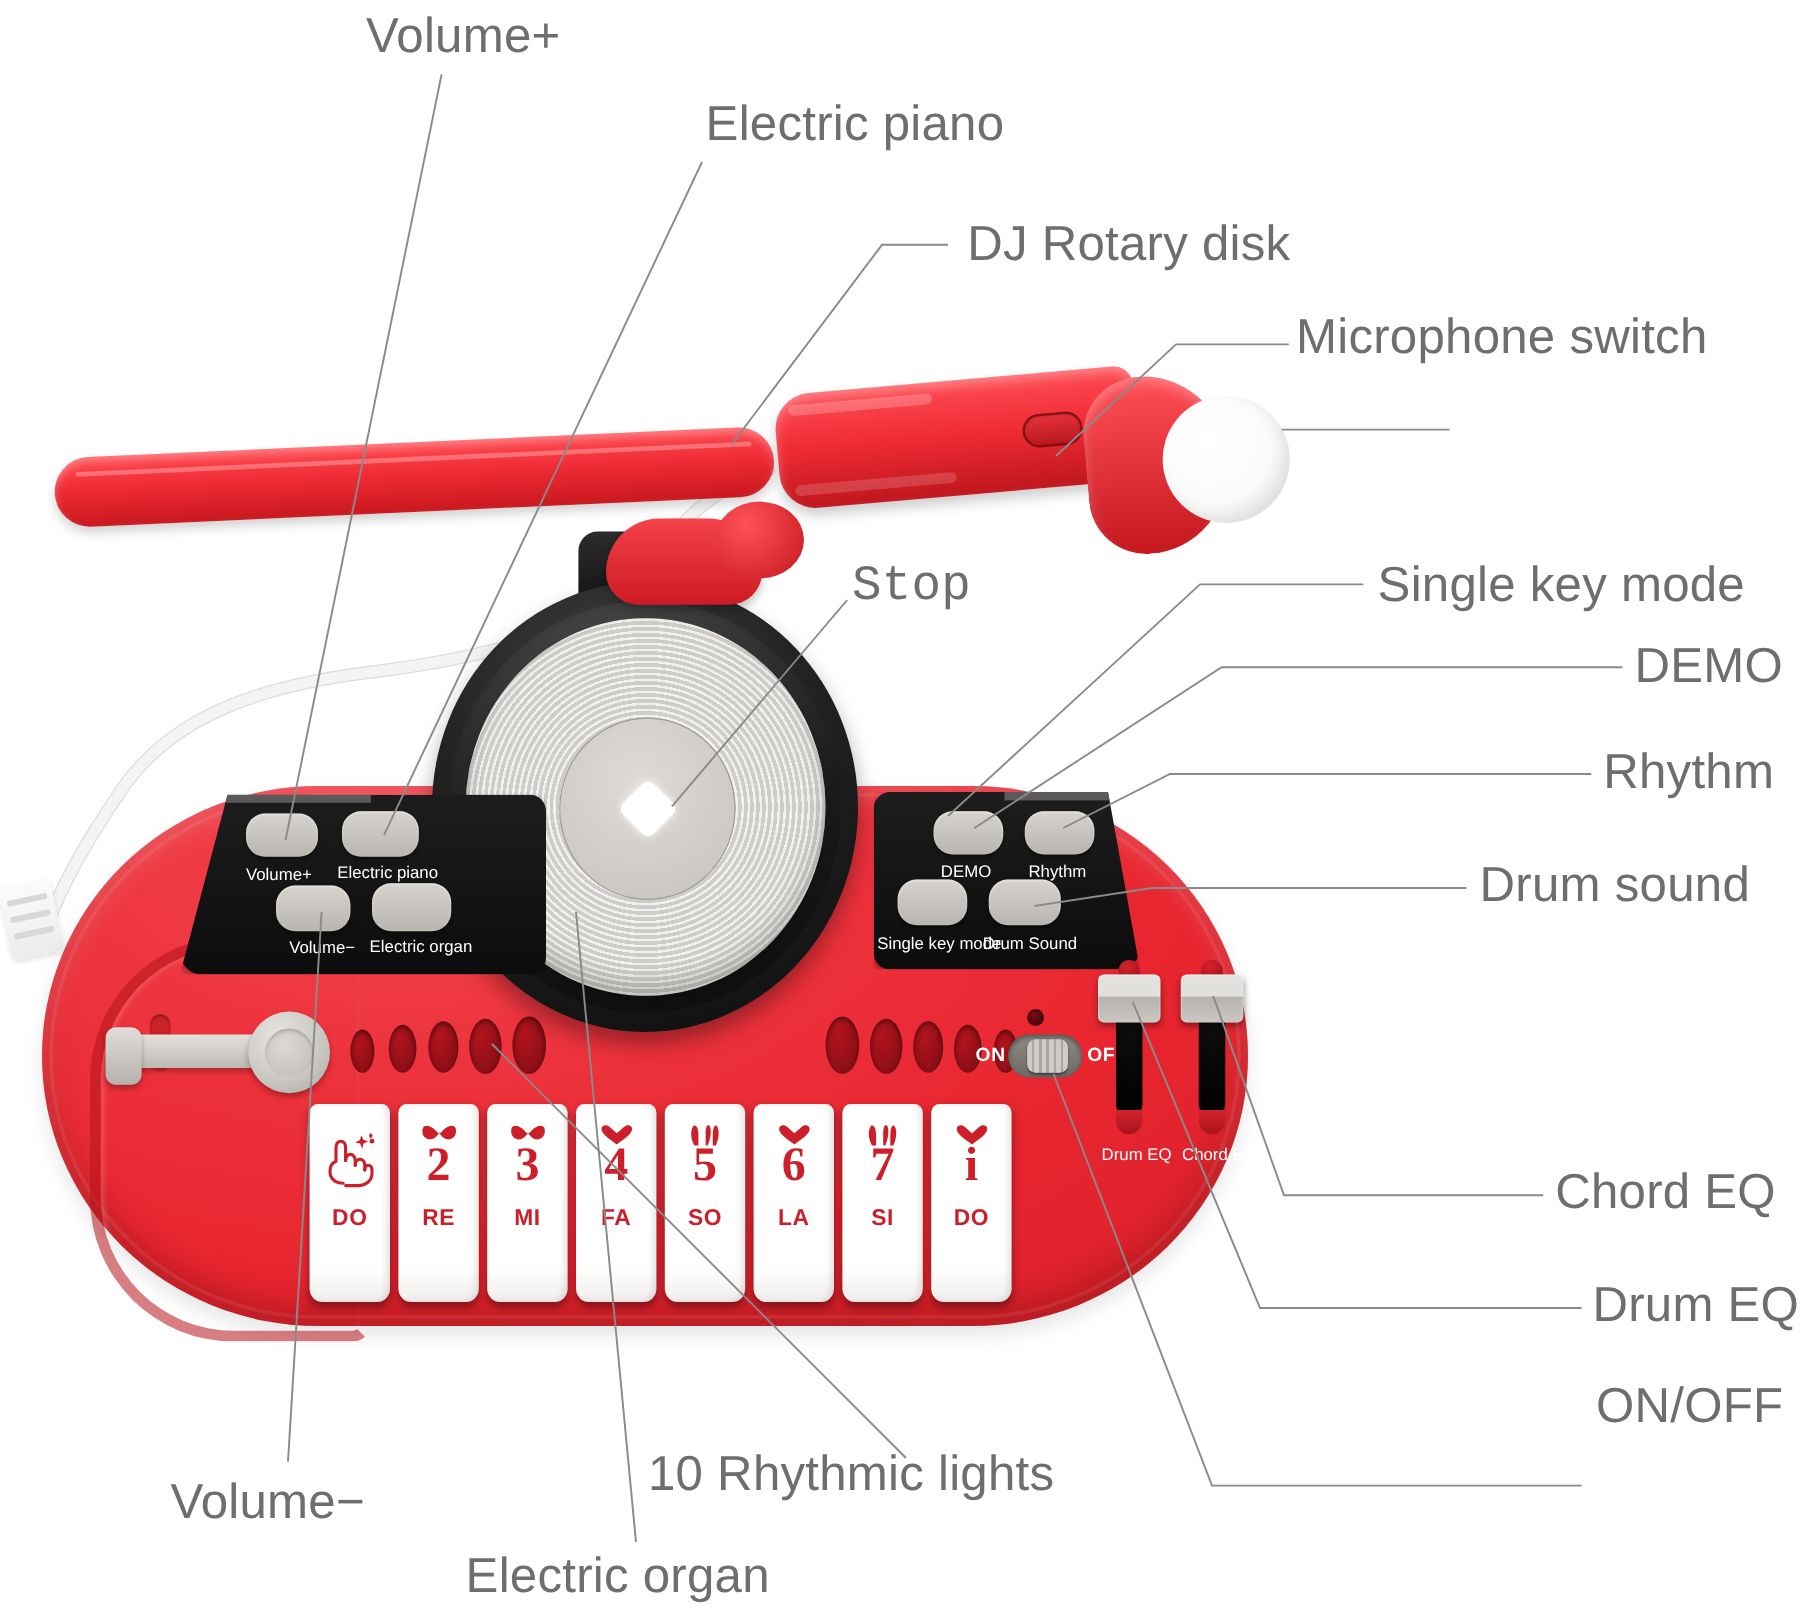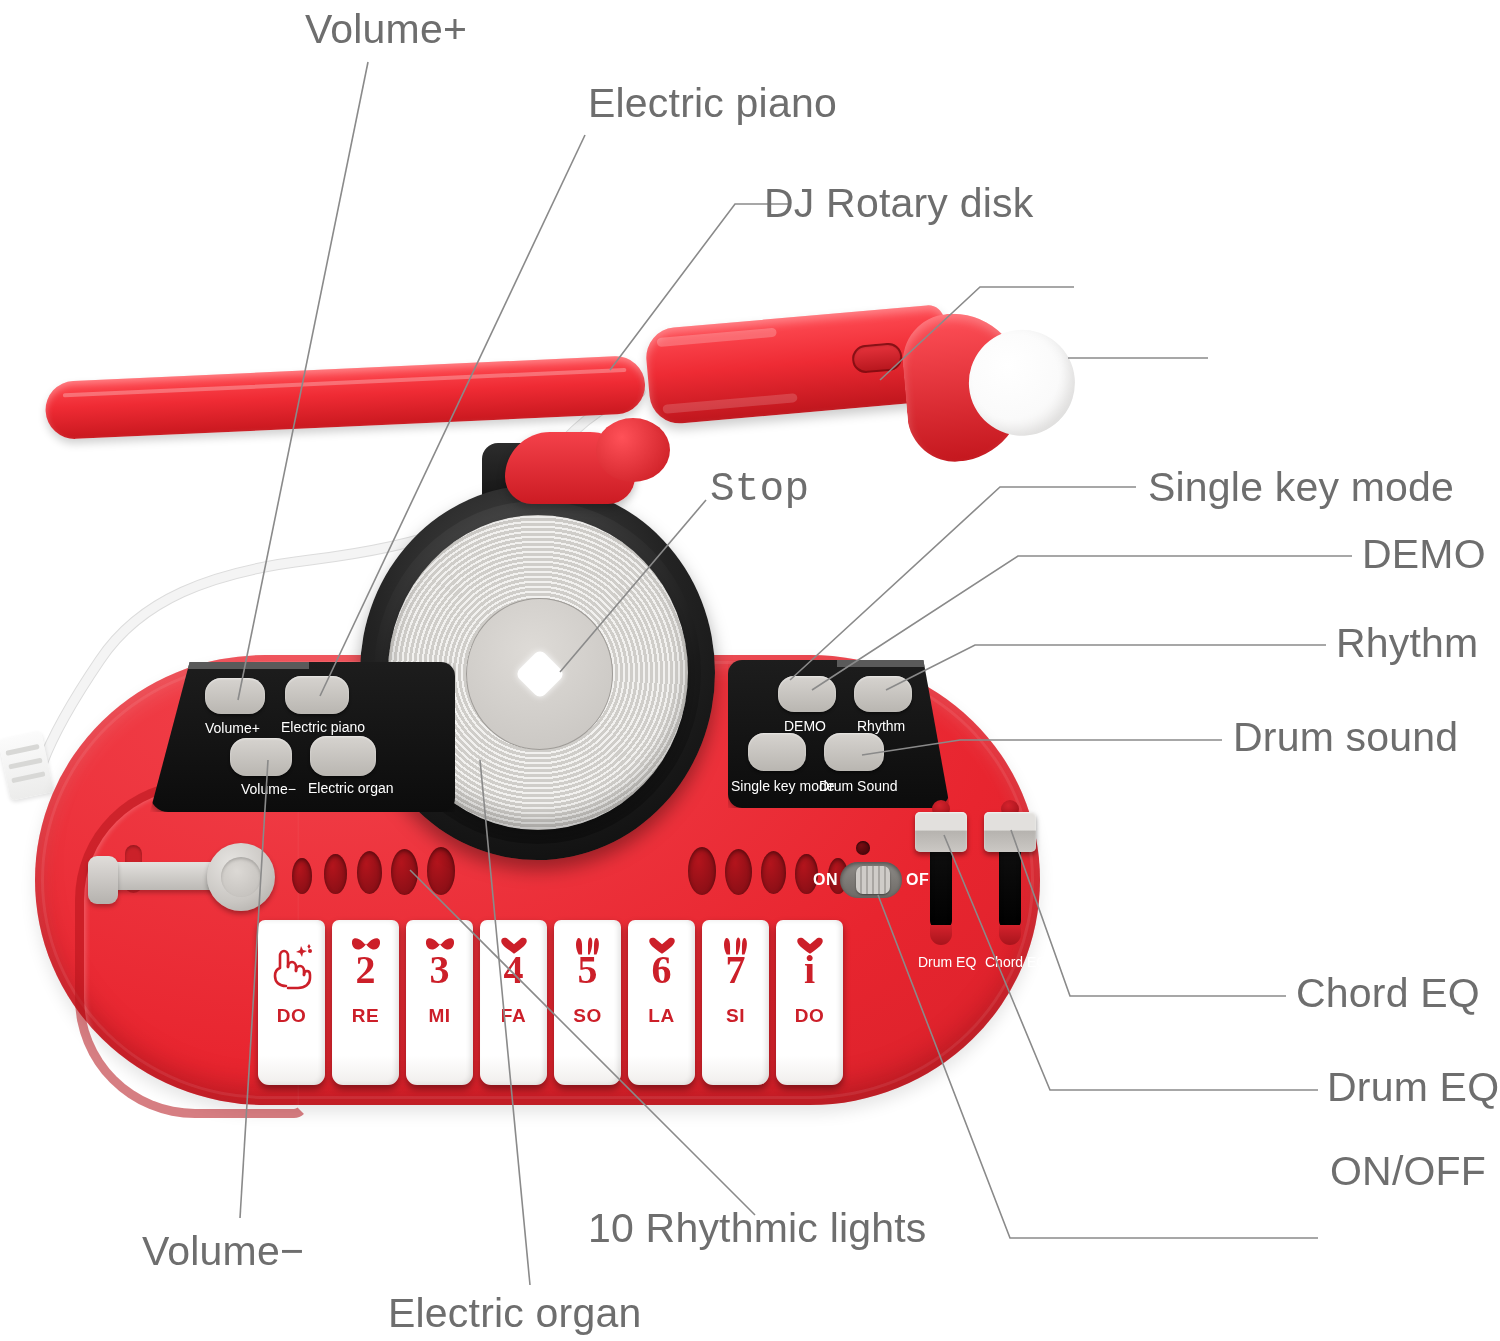--- a/index.html
+++ b/index.html
@@ -506,26 +506,27 @@
 
     <path d="M755,1215 L410,870"></path>
 
     <path d="M530,1285 L480,760"></path>
 
     <path d="M240,1218 L268,760"></path>
   </svg>
 
   <div class="callout lg" style="left:305px;top:6px;">Volume+</div>
   <div class="callout lg" style="left:588px;top:80px;">Electric piano</div>
-  <div class="callout lg" style="left:764px;top:180px;">DJ Rotary disk</div>
+  <div class="callout lg" style="left:806px;top:180px;">DJ Rotary disk</div>
+  <div class="callout lg" style="left:1080px;top:257px;">Microphone switch</div>
   <div class="callout lg" style="left:710px;top:466px;font-family:Liberation Mono, monospace;">Stop</div>
   <div class="callout lg" style="left:1148px;top:464px;">Single key mode</div>
   <div class="callout lg" style="left:1362px;top:531px;">DEMO</div>
   <div class="callout lg" style="left:1336px;top:620px;">Rhythm</div>
   <div class="callout lg" style="left:1233px;top:714px;">Drum sound</div>
   <div class="callout lg" style="left:1296px;top:970px;">Chord EQ</div>
   <div class="callout lg" style="left:1327px;top:1064px;">Drum EQ</div>
   <div class="callout lg" style="left:1330px;top:1148px;">ON/OFF</div>
-  <div class="callout lg" style="left:588px;top:1205px;">10 Rhythmic lights</div>
+  <div class="callout lg" style="left:540px;top:1205px;">10 Rhythmic lights</div>
   <div class="callout lg" style="left:388px;top:1290px;">Electric organ</div>
   <div class="callout lg" style="left:142px;top:1228px;">Volume−</div>
 
 </div>
 
 </body></html>

